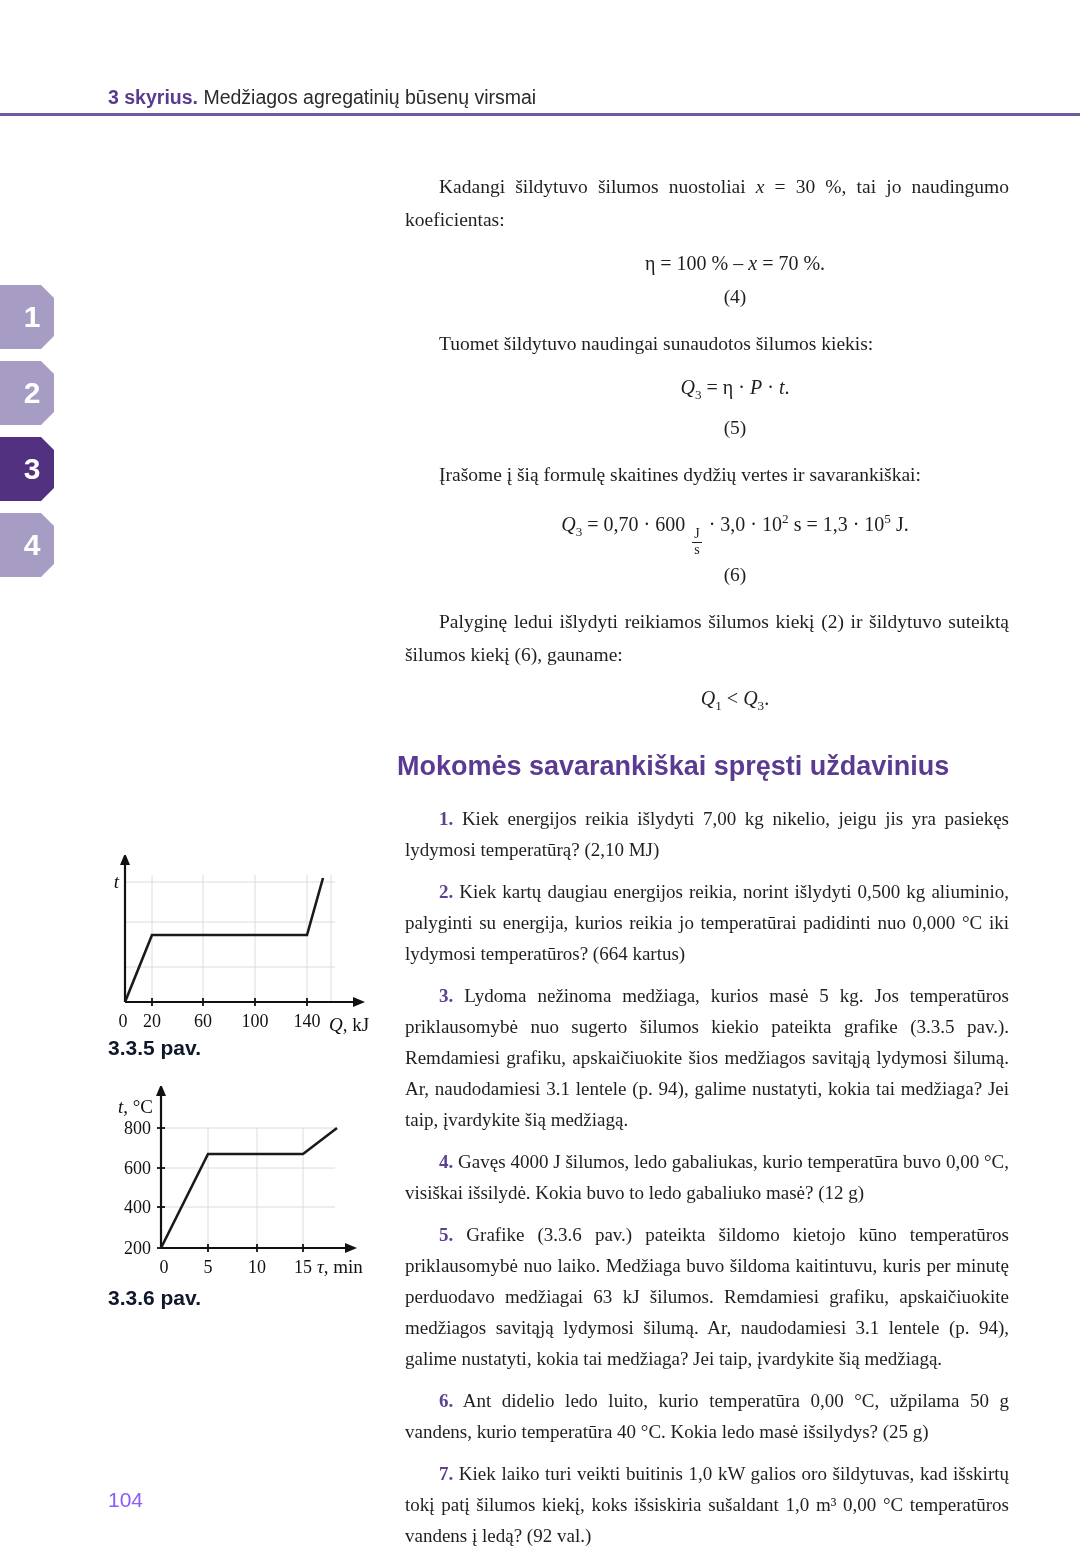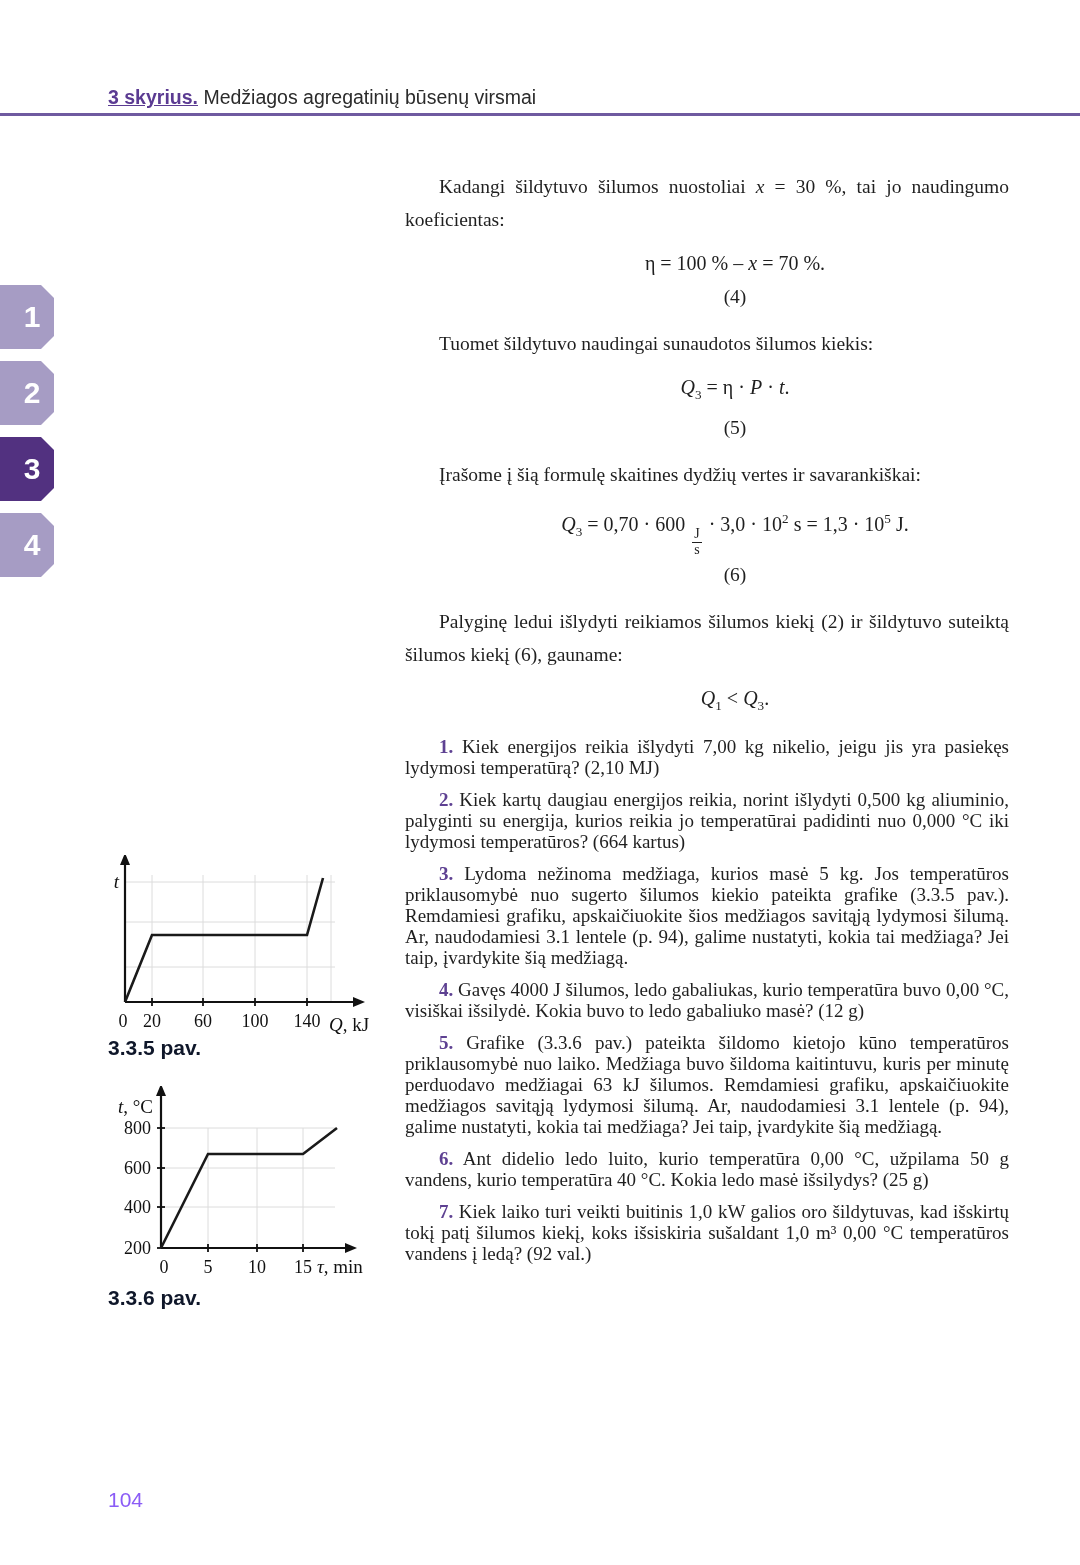--- a/index.html
+++ b/index.html
@@ -6,21 +6,21 @@
   body{
     width:1080px;height:1565px;position:relative;background:#ffffff;
     font-family:"Liberation Serif",serif;color:#1f1f1f;overflow:hidden;
   }
   
   .page-header{
     position:absolute;left:108px;top:86px;
     font-family:"Liberation Sans",sans-serif;font-size:19.5px;color:#2b2b2b;
     white-space:nowrap;
   }
-  .page-header .chap{color:#5b3b92;font-weight:bold;text-decoration:underline;}
+  .page-header .chap{color:#5b3b92;font-weight:bold;}
   .header-rule{position:absolute;left:0;top:113px;width:1080px;height:3px;background:#6f5aa0;}
 
   
   .tabs{position:absolute;left:0;top:285px;width:54px;}
   .tab{
     width:54px;height:64px;margin-bottom:12px;background:#a69cc4;color:#ffffff;
     font-family:"Liberation Sans",sans-serif;font-weight:bold;font-size:30px;
     display:flex;align-items:center;justify-content:center;
     padding-left:10px;box-sizing:border-box;
     clip-path:polygon(0 0,41px 0,54px 13px,54px 51px,41px 64px,0 64px);
@@ -42,21 +42,21 @@
   .eq sup{font-size:0.66em;}
   .frac{
     display:inline-flex;flex-direction:column;align-items:center;
     vertical-align:-0.55em;font-size:0.7em;line-height:1.05;margin:0 2px;
   }
   .frac .num{border-bottom:1.5px solid currentColor;padding:0 2px;}
   .section-heading{
     font-family:"Liberation Sans",sans-serif;font-weight:bold;color:#5b3b92;
     font-size:27px;line-height:1.25;margin:28px 0 20px 0;text-align:left;
   }
-  .problem{font-size:19px;line-height:21px;}
+  .problem{font-size:19px;line-height:31px;}
   .problem .num{color:#5e4192;font-weight:bold;}
 
   
   .figure{position:absolute;}
   .fig-caption{
     position:absolute;font-family:"Liberation Sans",sans-serif;font-weight:bold;
     font-size:21px;color:#0f172a;
   }
   svg text.tick{font-family:"Liberation Serif",serif;font-size:18px;fill:#111;}
   svg text.axlab{font-family:"Liberation Serif",serif;font-size:19px;fill:#111;}
@@ -108,20 +108,21 @@
   </div>
 
   <p>Palyginę ledui išlydyti reikiamos šilumos kiekį (2) ir šildytuvo suteiktą šilumos kiekį (6), gauname:</p>
 
   <div class="eq">
     <span class="expr"><i>Q</i><sub>1</sub><span> &lt; </span><i>Q</i><sub>3</sub><span>.</span></span>
     <span class="lbl"></span>
   </div>
 
 
+  <div class="section-heading">Mokomės savarankiškai spręsti uždavinius</div>
 
   <p class="problem"><span class="num">1.</span><span> Kiek energijos reikia išlydyti 7,00 kg nikelio, jeigu jis yra pasiekęs lydymosi temperatūrą? (2,10 MJ)</span></p>
   <p class="problem"><span class="num">2.</span><span> Kiek kartų daugiau energijos reikia, norint išlydyti 0,500 kg aliuminio, palyginti su energija, kurios reikia jo temperatūrai padidinti nuo 0,000 °C iki lydymosi temperatūros? (664 kartus)</span></p>
   <p class="problem"><span class="num">3.</span><span> Lydoma nežinoma medžiaga, kurios masė 5 kg. Jos temperatūros priklausomybė nuo sugerto šilumos kiekio pateikta grafike (3.3.5 pav.). Remdamiesi grafiku, apskaičiuokite šios medžiagos savitąją lydymosi šilumą. Ar, naudodamiesi 3.1 lentele (p. 94), galime nustatyti, kokia tai medžiaga? Jei taip, įvardykite šią medžiagą.</span></p>
   <p class="problem"><span class="num">4.</span><span> Gavęs 4000 J šilumos, ledo gabaliukas, kurio temperatūra buvo 0,00 °C, visiškai išsilydė. Kokia buvo to ledo gabaliuko masė? (12 g)</span></p>
   <p class="problem"><span class="num">5.</span><span> Grafike (3.3.6 pav.) pateikta šildomo kietojo kūno temperatūros priklausomybė nuo laiko. Medžiaga buvo šildoma kaitintuvu, kuris per minutę perduodavo medžiagai 63 kJ šilumos. Remdamiesi grafiku, apskaičiuokite medžiagos savitąją lydymosi šilumą. Ar, naudodamiesi 3.1 lentele (p. 94), galime nustatyti, kokia tai medžiaga? Jei taip, įvardykite šią medžiagą.</span></p>
   <p class="problem"><span class="num">6.</span><span> Ant didelio ledo luito, kurio temperatūra 0,00 °C, užpilama 50 g vandens, kurio temperatūra 40 °C. Kokia ledo masė išsilydys? (25 g)</span></p>
   <p class="problem"><span class="num">7.</span><span> Kiek laiko turi veikti buitinis 1,0 kW galios oro šildytuvas, kad išskirtų tokį patį šilumos kiekį, koks išsiskiria sušaldant 1,0 m³ 0,00 °C temperatūros vandens į ledą? (92 val.)</span></p>
 </div>
 

